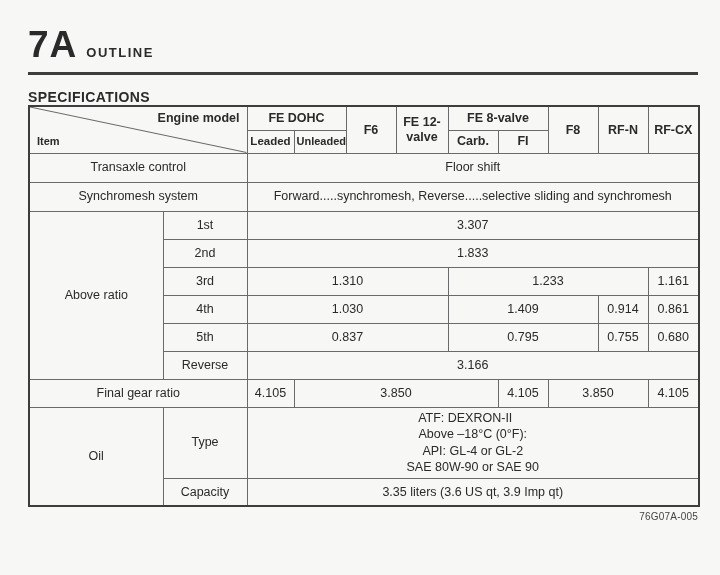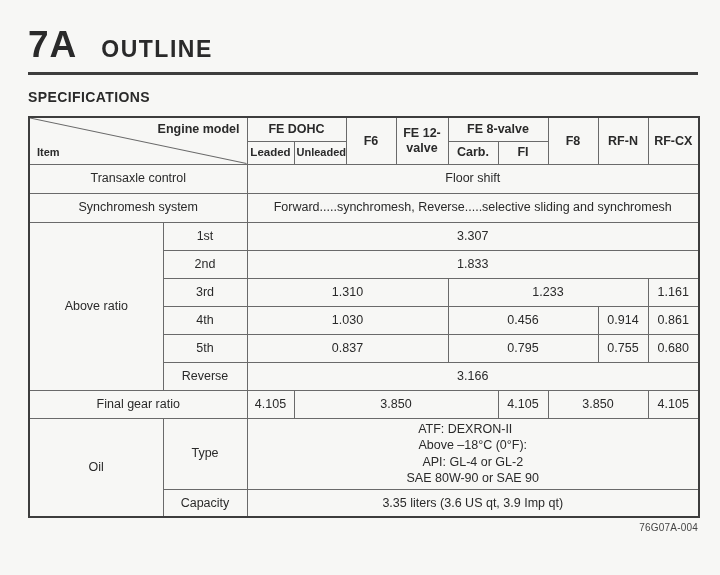--- a/index.html
+++ b/index.html
@@ -15,39 +15,38 @@
     font-family:"Liberation Sans","DejaVu Sans",sans-serif;
     color:var(--ink);
     overflow:hidden;
   }
   .page{
     width:720px;height:575px;
     padding:26px 22px 0 28px;
     position:relative;
   }
   
-  .title-row{display:flex;align-items:baseline;gap:24px;}
+  .title-row{display:flex;align-items:baseline;gap:9px;}
   .chapter-code{
     font-size:37px;font-weight:bold;letter-spacing:1px;line-height:1;
   }
   .chapter-title{
-    font-size:23px;font-weight:bold;letter-spacing:1.5px;line-height:1;
+    font-size:13px;font-weight:bold;letter-spacing:1.5px;line-height:1;
   }
   .title-rule{
     height:3px;background:var(--line-strong);
     margin-top:9px;width:670px;
   }
   
   .section-heading{
     margin-top:14px;
     font-size:14px;font-weight:bold;letter-spacing:.4px;
   }
   
   table.spec{
-    margin-top:11px;
     width:670px;
     border-collapse:collapse;
     table-layout:fixed;
     border:2px solid var(--line-strong);
     padding-left:32px;
   }
   table.spec th, table.spec td{
     border:1px solid var(--line);
     font-size:12.5px;
     font-weight:normal;
@@ -147,21 +146,21 @@
     </tr>
     <tr style="height:28px">
       <td class="sub">3rd</td>
       <td colspan="4">1.310</td>
       <td colspan="4">1.233</td>
       <td>1.161</td>
     </tr>
     <tr style="height:28px">
       <td class="sub">4th</td>
       <td colspan="4">1.030</td>
-      <td colspan="3">0.456</td>
+      <td colspan="3">1.409</td>
       <td>0.914</td>
       <td>0.861</td>
     </tr>
     <tr style="height:28px">
       <td class="sub">5th</td>
       <td colspan="4">0.837</td>
       <td colspan="3">0.795</td>
       <td>0.755</td>
       <td>0.680</td>
     </tr>
@@ -191,15 +190,15 @@
         </div>
       </td>
     </tr>
     <tr style="height:28px">
       <td class="sub">Capacity</td>
       <td colspan="9">3.35 liters (3.6 US qt, 3.9 Imp qt)</td>
     </tr>
   </tbody>
     </table>
 
-  <div class="figure-code">76G07A-004</div>
+  <div class="figure-code">76G07A-005</div>
 
 </div>
 
 </body></html>

